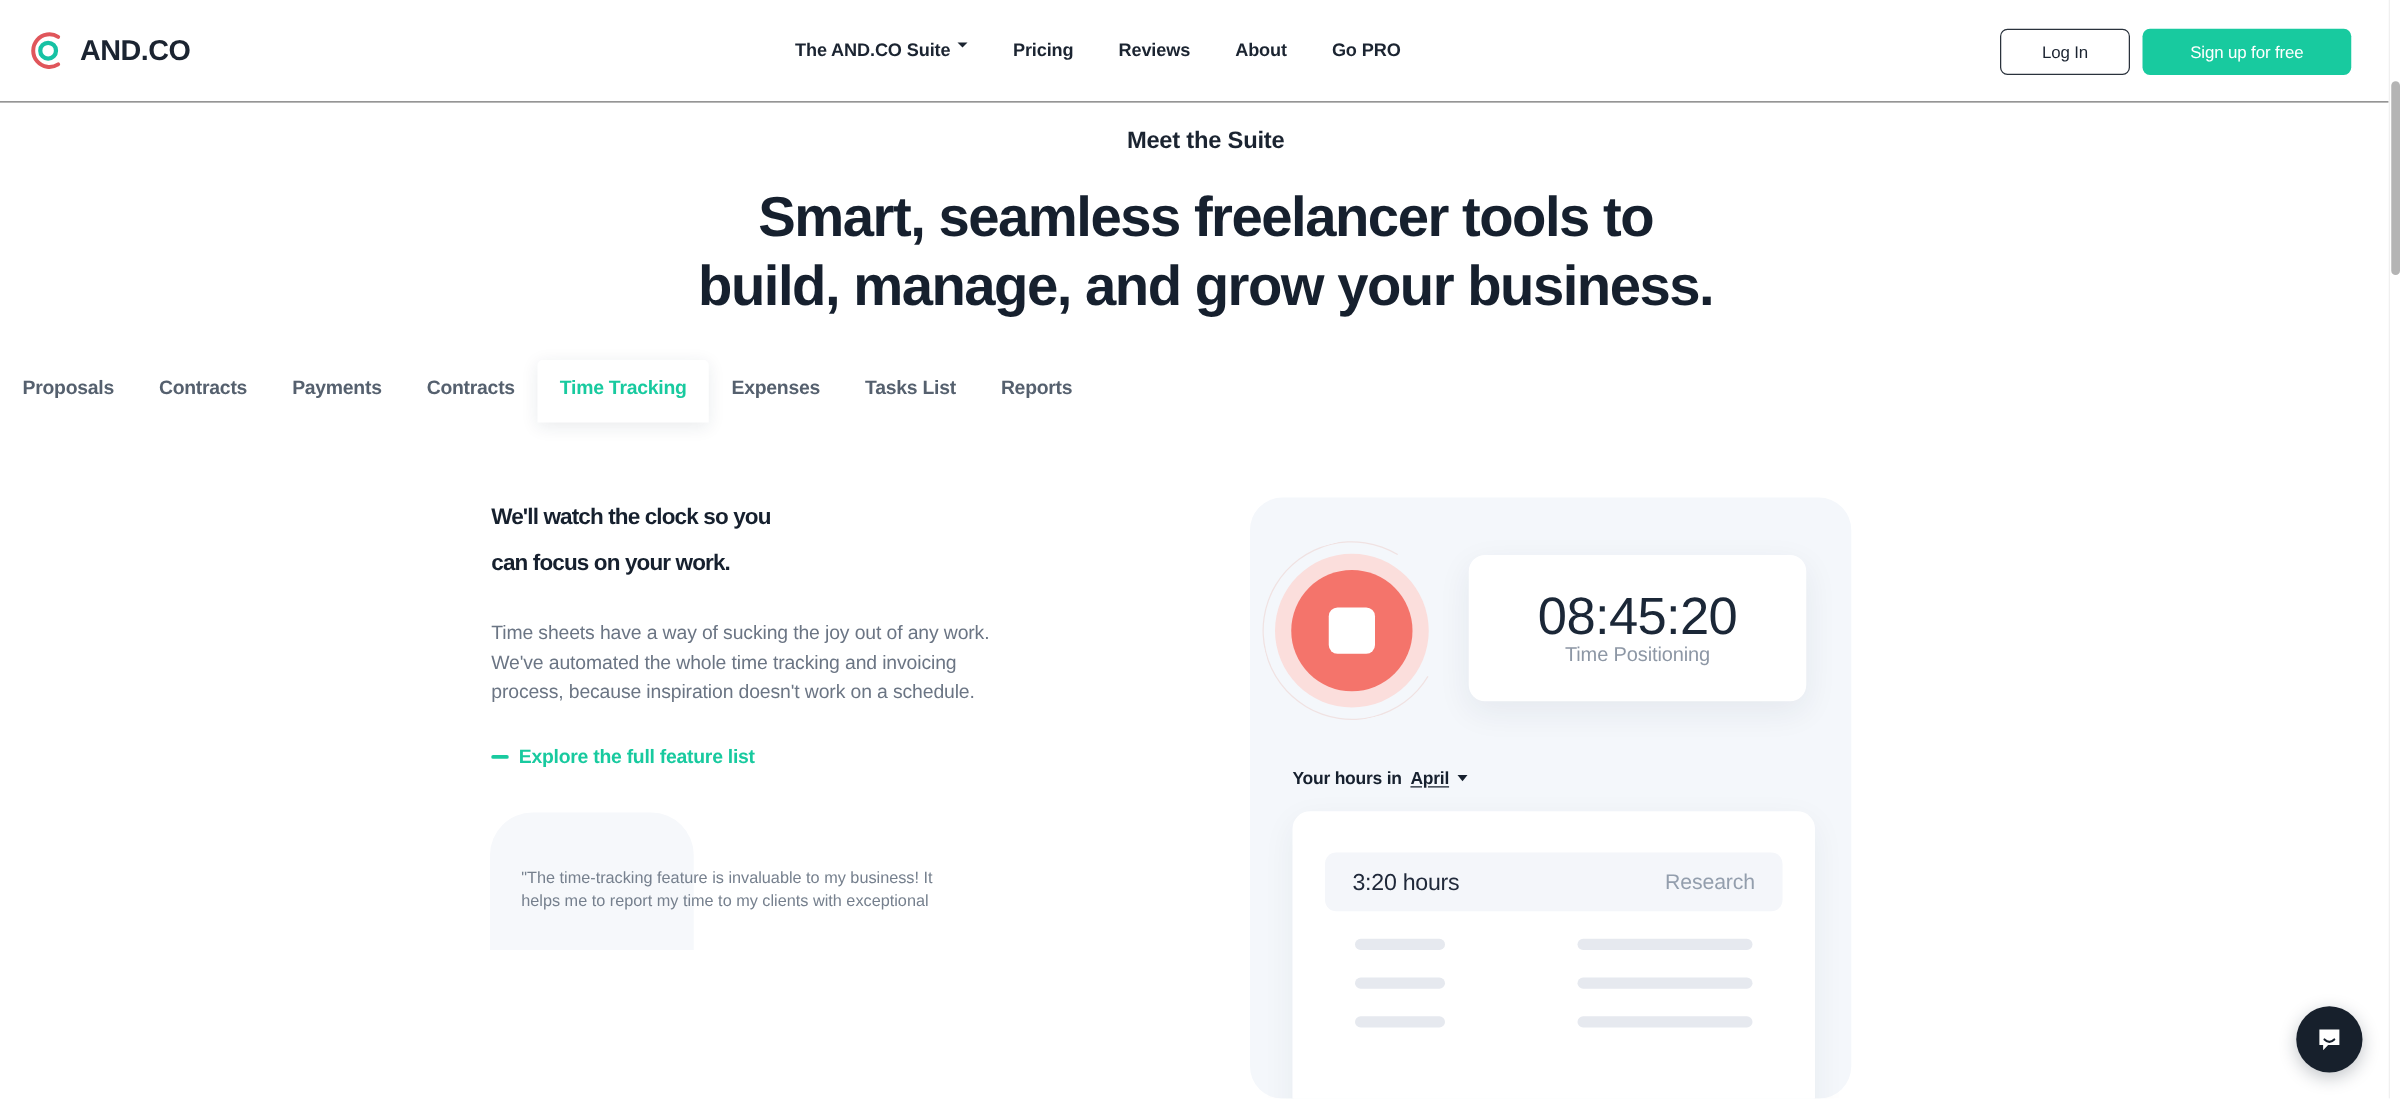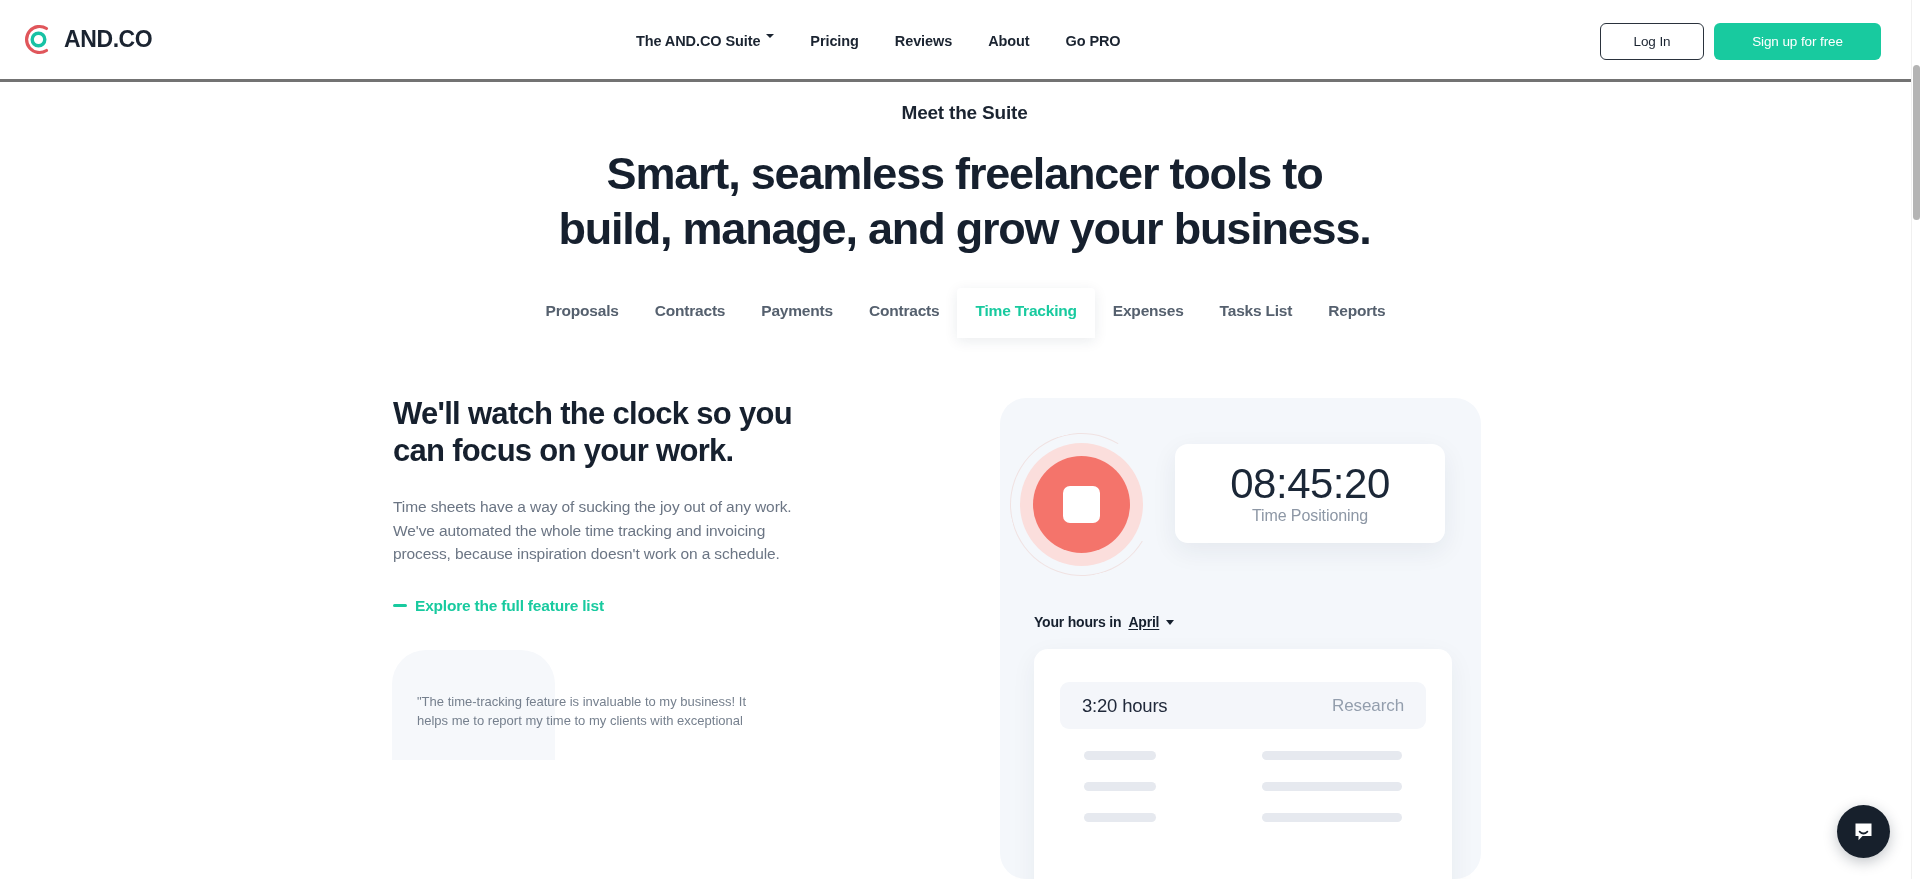--- a/index.html
+++ b/index.html
@@ -21,21 +21,21 @@
     overflow: hidden;
   }
 
   
   .topnav {
     position: absolute;
     top: 0; left: 0;
     width: 1911px;
     height: 82px;
     background: #ffffff;
-    border-bottom: 3px solid #737373;
+    border-bottom: 1px solid #737373;
     display: flex;
     align-items: center;
     z-index: 30;
   }
 
   .brand {
     display: flex;
     align-items: center;
     gap: 9px;
     margin-left: 22px;
@@ -159,24 +159,23 @@
     letter-spacing: -1.2px;
   }
 
   
   .tabs {
     position: absolute;
     top: 288px;
     left: 0;
     width: 1911px;
     display: flex;
-    justify-content: center;
+    justify-content: flex-start;
     align-items: flex-start;
     z-index: 5;
-    padding-left: 20px;
   }
 
   .tab {
     font-size: 15.5px;
     font-weight: 700;
     color: #55606e;
     padding: 14px 18px 18px 18px;
     cursor: pointer;
     white-space: nowrap;
     letter-spacing: -0.2px;
@@ -202,21 +201,21 @@
   }
 
   .col-left {
     position: absolute;
     left: 393px;
     top: 15px;
     width: 420px;
   }
 
   .feature-title {
-    font-size: 31px;
+    font-size: 18px;
     line-height: 37px;
     font-weight: 800;
     color: #16202e;
     letter-spacing: -0.7px;
   }
 
   .feature-body {
     margin-top: 26px;
     font-size: 15.5px;
     line-height: 23.5px;
@@ -329,21 +328,21 @@
     height: 37px;
     border-radius: 7px;
     background: #ffffff;
   }
 
   .timer-card {
     position: absolute;
     left: 175px;
     top: 29px;
     width: 270px;
-    height: 99px;
+    height: 117px;
     background: #ffffff;
     border-radius: 13px;
     box-shadow: 0 8px 26px rgba(30,45,75,0.07);
     display: flex;
     flex-direction: column;
     align-items: center;
     justify-content: center;
     gap: 0;
   }
   .timer-value {

